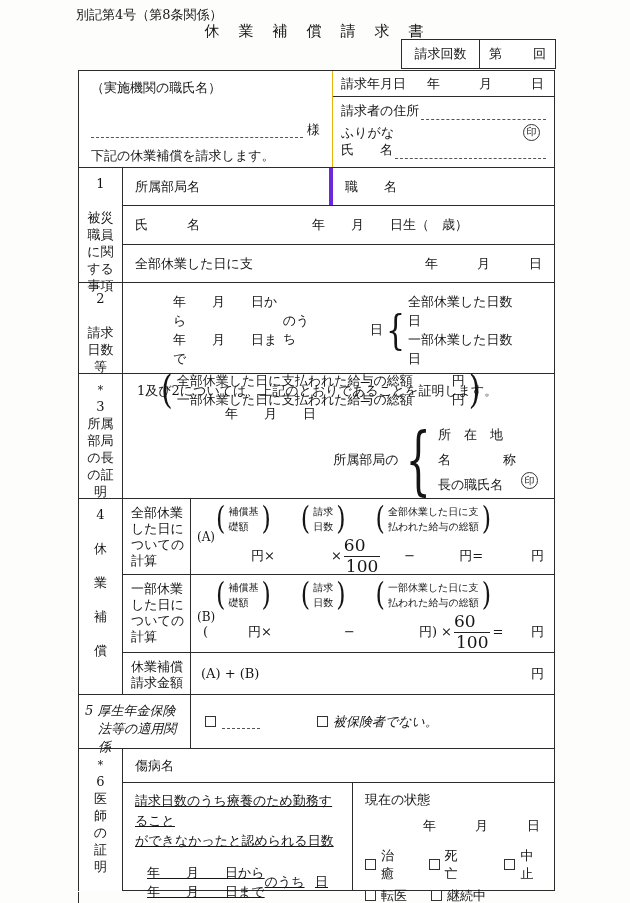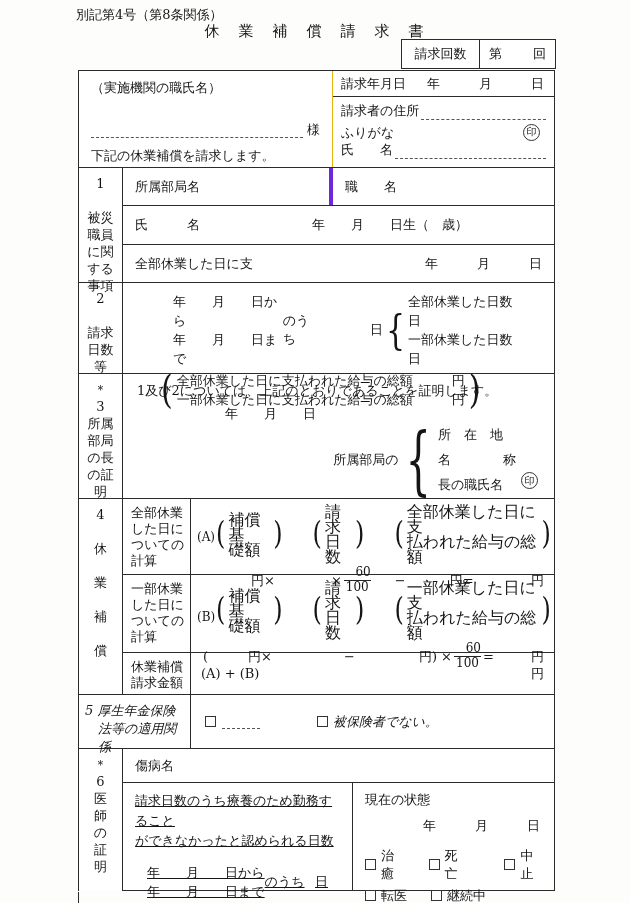--- a/index.html
+++ b/index.html
@@ -72,25 +72,25 @@
   .s4{height:196px;}
   .s4r{display:flex;}
   .s4ra{height:75px;}
   .s4rb{height:78px;border-top:1px solid #2b2b2b;}
   .s4rc{height:43px;border-top:1px solid #2b2b2b;}
   .slbl{flex:none;width:68px;border-right:1px solid #2b2b2b;padding:6px 2px 0 8px;line-height:16px;white-space:pre-wrap;}
   .s4c{flex:1;position:relative;padding-top:5px;}
   .tag{position:absolute;left:6px;top:30px;font-size:12px;}
   .tagb{top:34px;}
   .grps{display:flex;align-items:center;padding-left:22px;}
-  .gtxt{font-size:16px;line-height:15px;white-space:pre-wrap;}
+  .gtxt{font-size:10px;line-height:15px;white-space:pre-wrap;}
   .gap1{margin-left:48px;}
   .gap2{margin-left:8px;}
   .calc{display:flex;align-items:center;margin-top:2px;font-size:13px;}
-  .frac{display:inline-flex;flex-direction:column;text-align:right;font-size:12px;line-height:1.15;vertical-align:middle;}
+  .frac{display:inline-flex;flex-direction:column;text-align:left;font-size:17px;line-height:1.15;vertical-align:middle;}
   .frac .den{border-top:1px solid #222;padding:0 2px;}
   .ml2{margin-left:2px;}.ml12{margin-left:12px;}.ml24{margin-left:24px;}.ml40{margin-left:40px;}
   .ml44{margin-left:44px;}.ml56{margin-left:56px;}.ml60{margin-left:60px;}.ml64{margin-left:64px;}.ml72{margin-left:72px;}
   .mra{margin-left:auto;margin-right:10px;}
   .s4crow{display:flex;align-items:center;flex:1;justify-content:space-between;padding:0 10px 0 10px;}
   
   .s5{height:54px;font-style:italic;}
   .s5c{display:flex;align-items:center;padding-left:14px;}
   .w36{width:38px;margin:0 1px;}
   

